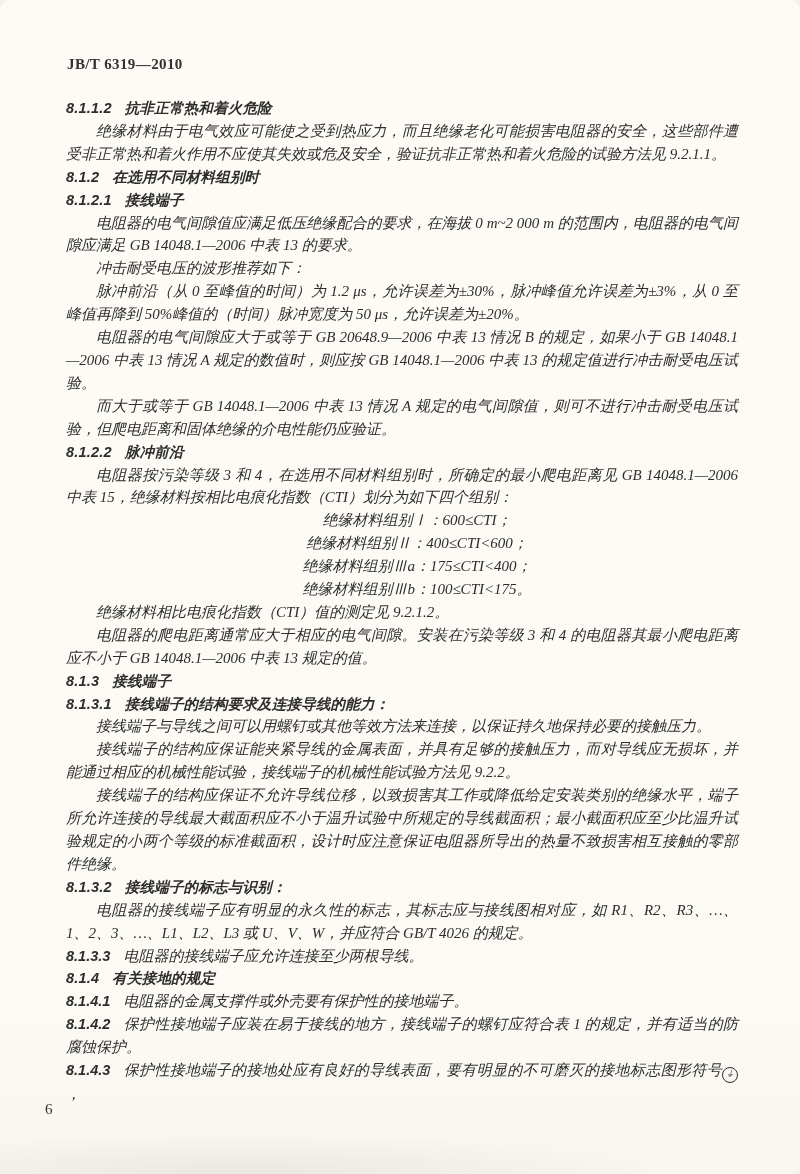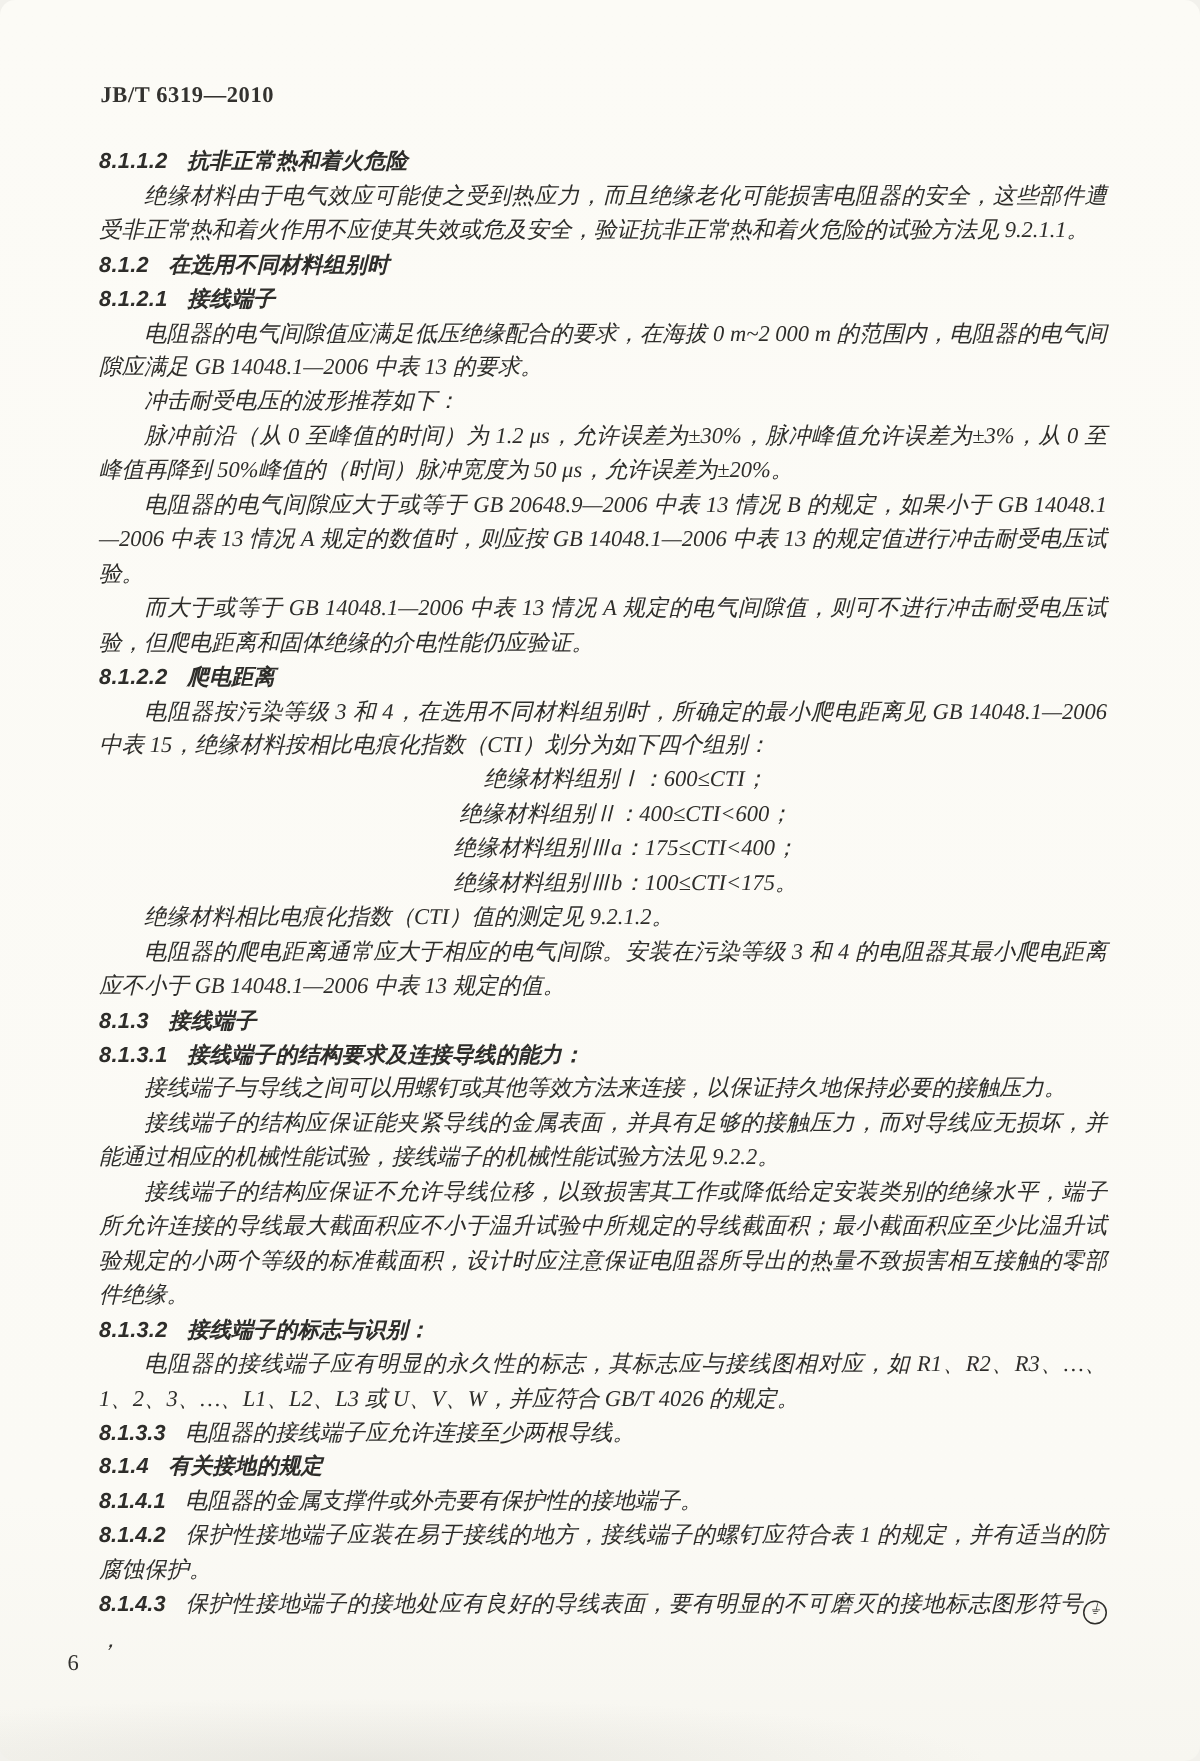--- a/index.html
+++ b/index.html
@@ -75,21 +75,21 @@
     <div class="ln heading"><span class="num">8.1.2</span><span>在选用不同材料组别时</span></div>
 
     <div class="ln heading"><span class="num">8.1.2.1</span><span>接线端子</span></div>
 
     <p class="ln para">电阻器的电气间隙值应满足低压绝缘配合的要求，在海拔 0 m~2 000 m 的范围内，电阻器的电气间隙应满足 GB 14048.1—2006 中表 13 的要求。</p>
     <p class="ln para">冲击耐受电压的波形推荐如下：</p>
     <p class="ln para">脉冲前沿（从 0 至峰值的时间）为 1.2 μs，允许误差为±30%，脉冲峰值允许误差为±3%，从 0 至峰值再降到 50%峰值的（时间）脉冲宽度为 50 μs，允许误差为±20%。</p>
     <p class="ln para">电阻器的电气间隙应大于或等于 GB 20648.9—2006 中表 13 情况 B 的规定，如果小于 GB 14048.1—2006 中表 13 情况 A 规定的数值时，则应按 GB 14048.1—2006 中表 13 的规定值进行冲击耐受电压试验。</p>
     <p class="ln para">而大于或等于 GB 14048.1—2006 中表 13 情况 A 规定的电气间隙值，则可不进行冲击耐受电压试验，但爬电距离和固体绝缘的介电性能仍应验证。</p>
 
-    <div class="ln heading"><span class="num">8.1.2.2</span><span>爬电距离</span></div>
+    <div class="ln heading"><span class="num">8.1.2.2</span><span>脉冲前沿</span></div>
 
     <p class="ln para">电阻器按污染等级 3 和 4，在选用不同材料组别时，所确定的最小爬电距离见 GB 14048.1—2006 中表 15，绝缘材料按相比电痕化指数（CTI）划分为如下四个组别：</p>
 
     <p class="ln list-line">绝缘材料组别Ⅰ：600≤CTI；</p>
     <p class="ln list-line">绝缘材料组别Ⅱ：400≤CTI&lt;600；</p>
     <p class="ln list-line">绝缘材料组别Ⅲa：175≤CTI&lt;400；</p>
     <p class="ln list-line">绝缘材料组别Ⅲb：100≤CTI&lt;175。</p>
 
     <p class="ln para">绝缘材料相比电痕化指数（CTI）值的测定见 9.2.1.2。</p>
     <p class="ln para">电阻器的爬电距离通常应大于相应的电气间隙。安装在污染等级 3 和 4 的电阻器其最小爬电距离应不小于 GB 14048.1—2006 中表 13 规定的值。</p>

